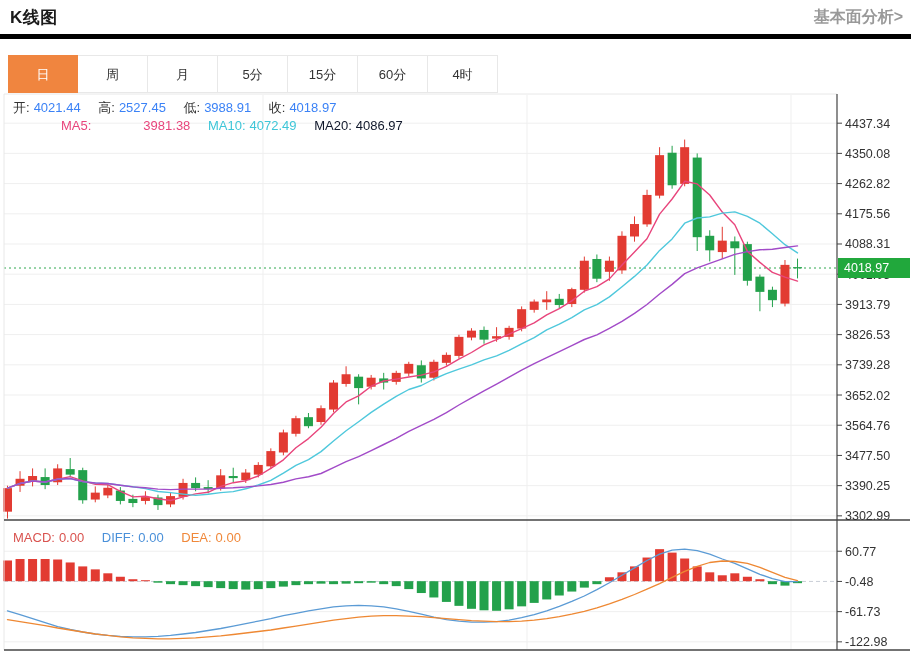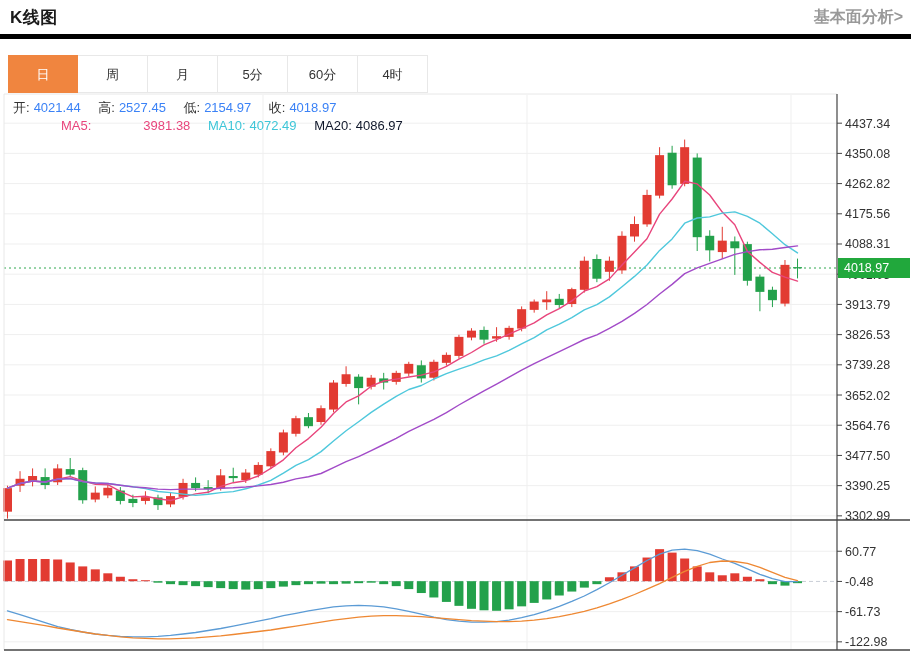--- a/index.html
+++ b/index.html
@@ -45,20 +45,21 @@
 <div class="header">
   <span class="title">K线图</span>
   <span class="link">基本面分析&gt;</span>
 </div>
 
 <div class="tabs">
   <div class="tab active">日</div>
   <div class="tab">周</div>
   <div class="tab">月</div>
   <div class="tab">5分</div>
+  <div class="tab">15分</div>
   <div class="tab">60分</div>
   <div class="tab">4时</div>
 </div>
 
 <div class="chart-wrap">
   <svg id="chart-svg" width="911" height="561" viewBox="0 0 911 561">
       <line x1="4" y1="30.18518518518505" x2="837" y2="30.18518518518505" stroke="#efefef" stroke-width="1"></line>
       <line x1="4" y1="60.389408099688424" x2="837" y2="60.389408099688424" stroke="#efefef" stroke-width="1"></line>
       <line x1="4" y1="90.59363101419179" x2="837" y2="90.59363101419179" stroke="#efefef" stroke-width="1"></line>
       <line x1="4" y1="120.79785392869485" x2="837" y2="120.79785392869485" stroke="#efefef" stroke-width="1"></line>
@@ -316,25 +317,30 @@
       <text x="845" y="492.93668639053254" fill="#333" font-size="12.5" font-family="Liberation Sans, DejaVu Sans, sans-serif" font-weight="normal" text-anchor="start">-0.48</text>
       <line x1="837" y1="518.6388560157791" x2="842" y2="518.6388560157791" stroke="#444" stroke-width="1"></line>
       <text x="845" y="523.1388560157791" fill="#333" font-size="12.5" font-family="Liberation Sans, DejaVu Sans, sans-serif" font-weight="normal" text-anchor="start">-61.73</text>
       <line x1="837" y1="548.8410256410257" x2="842" y2="548.8410256410257" stroke="#444" stroke-width="1"></line>
       <text x="845" y="553.3410256410257" fill="#333" font-size="12.5" font-family="Liberation Sans, DejaVu Sans, sans-serif" font-weight="normal" text-anchor="start">-122.98</text>
     </svg>
 
   <div class="overlay row-ohlc">
     <span class="lbl">开:</span><span class="val-green gap">4021.44</span>
     <span class="lbl">高:</span><span class="val-green gap">2527.45</span>
-    <span class="lbl">低:</span><span class="val-green gap">2154.97</span>
+    <span class="lbl">低:</span><span class="val-green gap">3988.91</span>
     <span class="lbl">收:</span><span class="val-green">4018.97</span>
   </div>
 
   <div class="overlay row-ma">
     <span class="ma5">MA5:</span><span class="ma5 gap">3981.38</span>
     <span class="ma10">MA10:</span><span class="ma10 gap">4072.49</span>
     <span class="ma20">MA20:</span><span class="ma20">4086.97</span>
   </div>
 
+  <div class="overlay row-macd">
+    <span class="macd-m">MACD:</span><span class="macd-m gap">0.00</span>
+    <span class="macd-d">DIFF:</span><span class="macd-d gap">0.00</span>
+    <span class="macd-e">DEA:</span><span class="macd-e">0.00</span>
+  </div>
 
   <div class="price-tag">4018.97</div>
 </div>
 
 </body></html>

